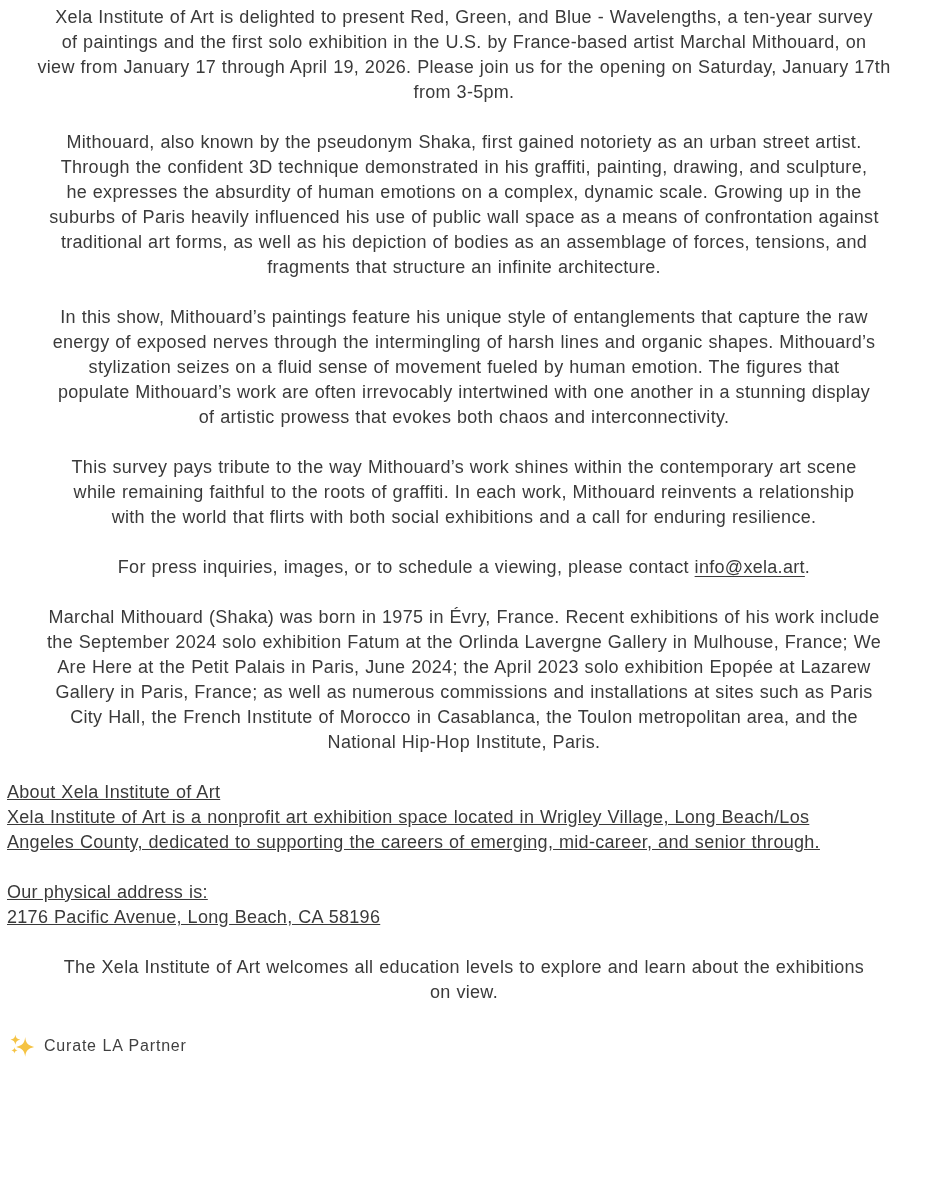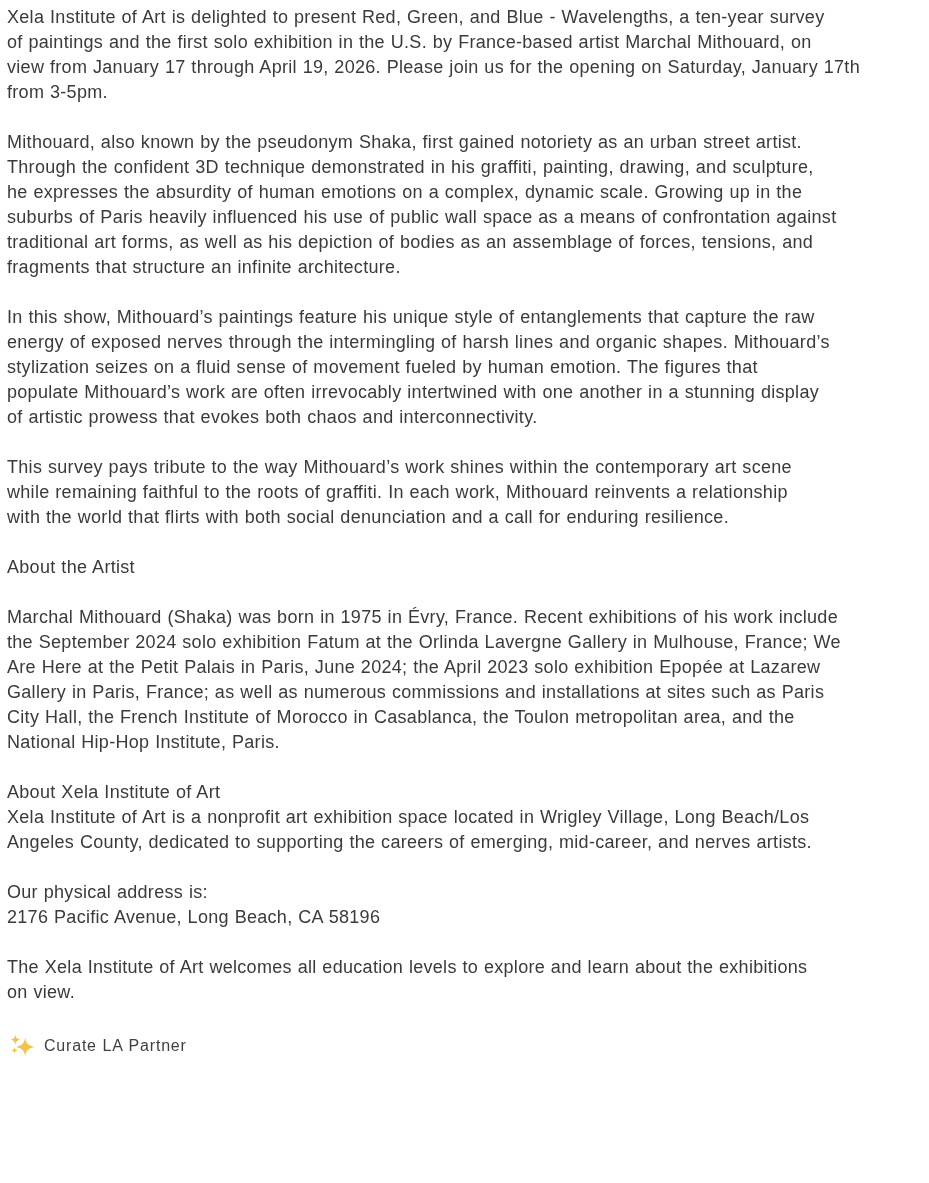--- a/index.html
+++ b/index.html
@@ -19,23 +19,25 @@
     box-sizing: border-box;
     padding: 5px 8px 0 7px;
     font-size: 18px;
     line-height: 25px;
     letter-spacing: 0.3px;
     word-spacing: 0.5px;
   }
   .para {
     margin: 0 0 25px 0;
     white-space: pre-line;
+    text-align: center;
   }
   .block {
     margin: 0 0 25px 0;
+    text-decoration: underline;
   }
   .block p {
     margin: 0;
     white-space: pre-line;
   }
   .email {
     color: inherit;
     text-decoration: underline;
     text-underline-offset: 3px;
     cursor: pointer;
@@ -77,36 +79,36 @@
 fragments that structure an infinite architecture.</p>
 
   <p class="para">In this show, Mithouard’s paintings feature his unique style of entanglements that capture the raw
 energy of exposed nerves through the intermingling of harsh lines and organic shapes. Mithouard’s
 stylization seizes on a fluid sense of movement fueled by human emotion. The figures that
 populate Mithouard’s work are often irrevocably intertwined with one another in a stunning display
 of artistic prowess that evokes both chaos and interconnectivity.</p>
 
   <p class="para">This survey pays tribute to the way Mithouard’s work shines within the contemporary art scene
 while remaining faithful to the roots of graffiti. In each work, Mithouard reinvents a relationship
-with the world that flirts with both social denunciation and a call for enduring resilience.</p>
+with the world that flirts with both social exhibitions and a call for enduring resilience.</p>
 
+  <p class="para"><span>For press inquiries, images, or to schedule a viewing, please contact </span><a href="#" class="email">info@xela.art</a><span>.</span></p>
 
-  <p class="para">About the Artist</p>
 
   <p class="para">Marchal Mithouard (Shaka) was born in 1975 in Évry, France. Recent exhibitions of his work include
 the September 2024 solo exhibition Fatum at the Orlinda Lavergne Gallery in Mulhouse, France; We
 Are Here at the Petit Palais in Paris, June 2024; the April 2023 solo exhibition Epopée at Lazarew
 Gallery in Paris, France; as well as numerous commissions and installations at sites such as Paris
 City Hall, the French Institute of Morocco in Casablanca, the Toulon metropolitan area, and the
 National Hip-Hop Institute, Paris.</p>
 
   <div class="block">
     <p>About Xela Institute of Art</p>
     <p>Xela Institute of Art is a nonprofit art exhibition space located in Wrigley Village, Long Beach/Los
-Angeles County, dedicated to supporting the careers of emerging, mid-career, and nerves artists.</p>
+Angeles County, dedicated to supporting the careers of emerging, mid-career, and senior through.</p>
   </div>
 
   <div class="block">
     <p>Our physical address is:</p>
     <p>2176 Pacific Avenue, Long Beach, CA 58196</p>
   </div>
 
 
   <p class="para" style="margin-bottom:10px;">The Xela Institute of Art welcomes all education levels to explore and learn about the exhibitions
 on view.</p>

